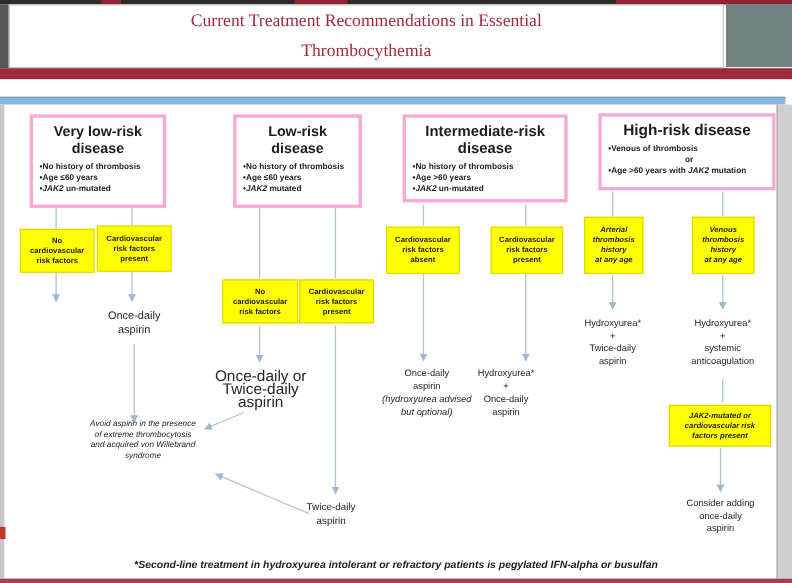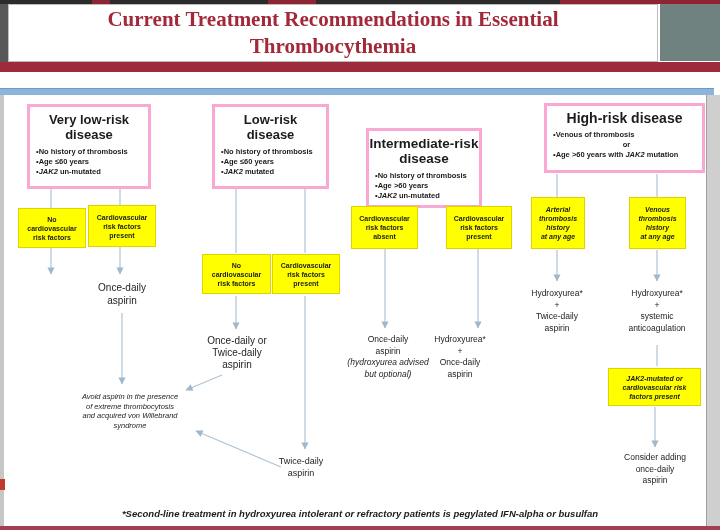--- a/index.html
+++ b/index.html
@@ -8,21 +8,21 @@
     font-family:"Liberation Sans", sans-serif; color:#1c1c1c; overflow:hidden;
   }
   .abs{position:absolute;}
   .pre{white-space:pre-line;}
   
   .top-edge{left:0;top:0;width:720px;height:4px;background:#2b2b2b;}
   .top-maroon{top:0;height:4px;background:#8e2433;}
   .title-block{left:8px;top:4px;width:650px;height:58px;background:#fff;border:1px solid #bdbdbd;box-sizing:border-box;}
   .slide-title{
     left:10px;top:6px;width:646px;height:54px;text-align:center;
-    font-family:"Liberation Serif", serif;font-weight:bold;font-size:21px;line-height:27px;
+    font-family:"Liberation Serif", serif;font-weight:normal;font-size:16px;line-height:27px;
     color:#A3293A;
   }
   .tr-patch{left:660px;top:4px;width:60px;height:57px;background:#6F8280;}
   .left-dark{left:0;top:4px;width:8px;height:58px;background:#575757;}
   .maroon-bar{left:0;top:62px;width:720px;height:10px;background:#9E2B3C;}
   .blue-bar{left:0;top:88px;width:714px;height:7px;background:#8FB4DC;border-top:1px solid #6d9bc9;box-sizing:border-box;}
   .left-strip{left:0;top:95px;width:4px;height:431px;background:#c6c6c6;}
   .right-strip{left:706px;top:95px;width:14px;height:431px;background:#cfcfcf;border-left:1px solid #a0a0a0;box-sizing:border-box;}
   .left-red-tick{left:0;top:479px;width:5px;height:11px;background:#c0392b;}
   .bottom-bar{left:0;top:526px;width:720px;height:4px;background:#a24052;}
@@ -120,32 +120,32 @@
       <span class="crit-line">•Age ≤60 years</span>
       <span class="crit-line"><span>•</span><span class="it">JAK2</span><span> mutated</span></span>
     </div>
   </div>
   <div class="abs yb pre" style="left:202px;top:254px;width:69px;height:40px;">No
 cardiovascular
 risk factors</div>
   <div class="abs yb pre" style="left:272px;top:254px;width:68px;height:40px;">Cardiovascular
 risk factors
 present</div>
-  <div class="abs out pre" style="left:195px;top:335px;width:84px;font-size:10px;line-height:12px;">Once-daily or
+  <div class="abs out pre" style="left:195px;top:335px;width:84px;font-size:14px;line-height:12px;">Once-daily or
 Twice-daily
 aspirin</div>
   <div class="abs out pre" style="left:258px;top:455px;width:86px;font-size:9px;line-height:12px;">Twice-daily
 aspirin</div>
 
-  <div class="abs note pre" style="left:67px;top:392px;width:126px;">Avoid aspirin in the presence
+  <div class="abs note pre" style="left:67px;top:380px;width:126px;">Avoid aspirin in the presence
 of extreme thrombocytosis
 and acquired von Willebrand
 syndrome</div>
 
-  <div class="abs hdr" style="left:366px;top:104px;width:116px;height:80px;margin-top:24px;">
+  <div class="abs hdr" style="left:366px;top:104px;width:150px;height:80px;">
     <div class="hdr-title pre" style="font-size:13.5px;">Intermediate-risk
 disease</div>
     <div class="hdr-crit">
       <span class="crit-line">•No history of thrombosis</span>
       <span class="crit-line">•Age &gt;60 years</span>
       <span class="crit-line"><span>•</span><span class="it">JAK2</span><span> un-mutated</span></span>
     </div>
   </div>
   <div class="abs yb pre" style="left:351px;top:206px;width:67px;height:43px;">Cardiovascular
 risk factors

